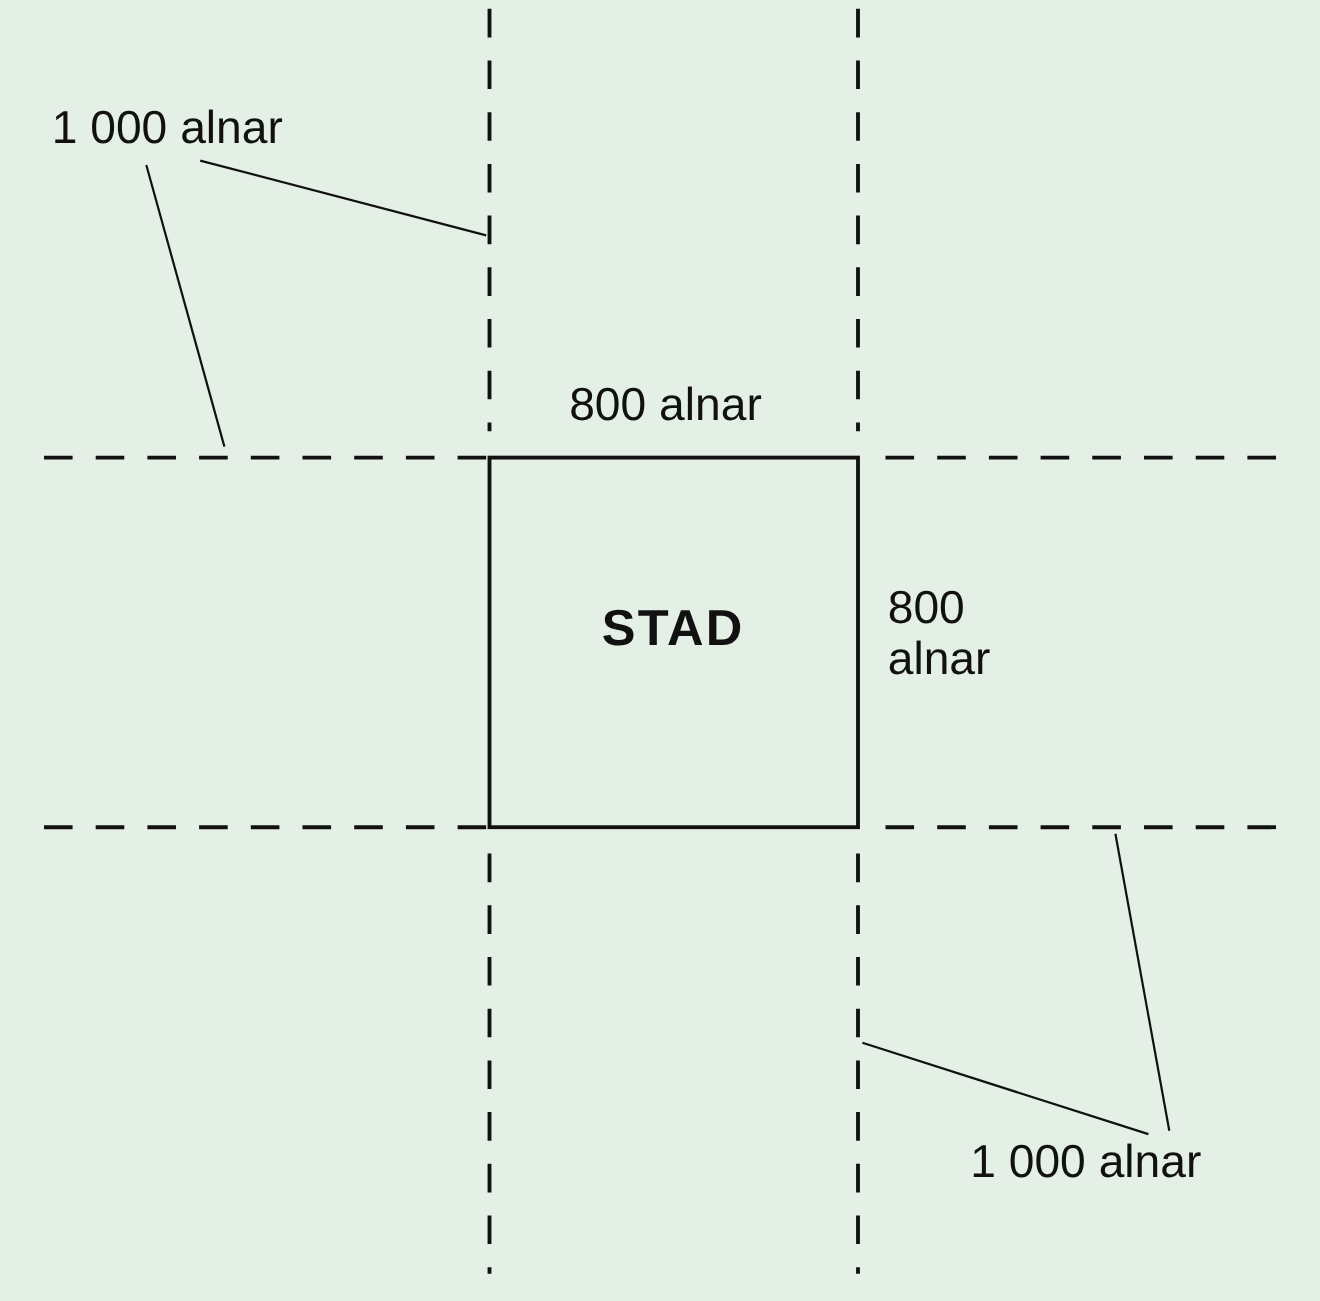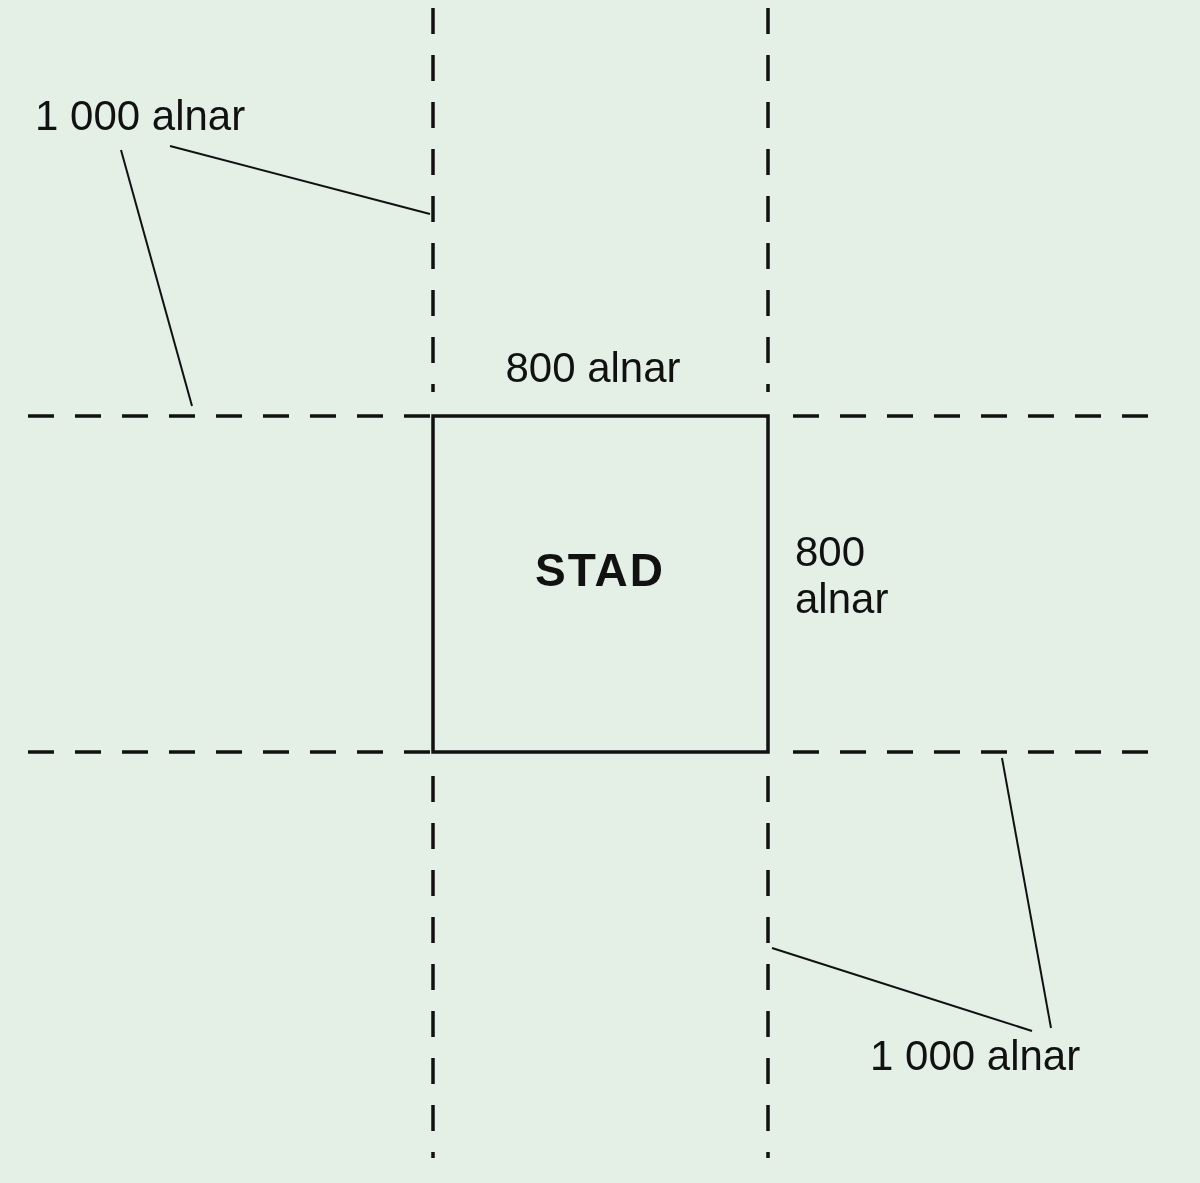--- a/index.html
+++ b/index.html
@@ -11,20 +11,21 @@
     padding: 0;
     width: 1200px;
     height: 1183px;
     background: var(--bg);
     font-family: "Liberation Sans", sans-serif;
     overflow: hidden;
   }
   .diagram-wrap {
     width: 952px;
     height: 1183px;
+    margin-left: 12px;
   }
   svg {
     display: block;
   }
   .dashed-line {
     stroke: var(--line);
     stroke-width: 3.5;
     stroke-dasharray: 26 21;
     fill: none;
   }

